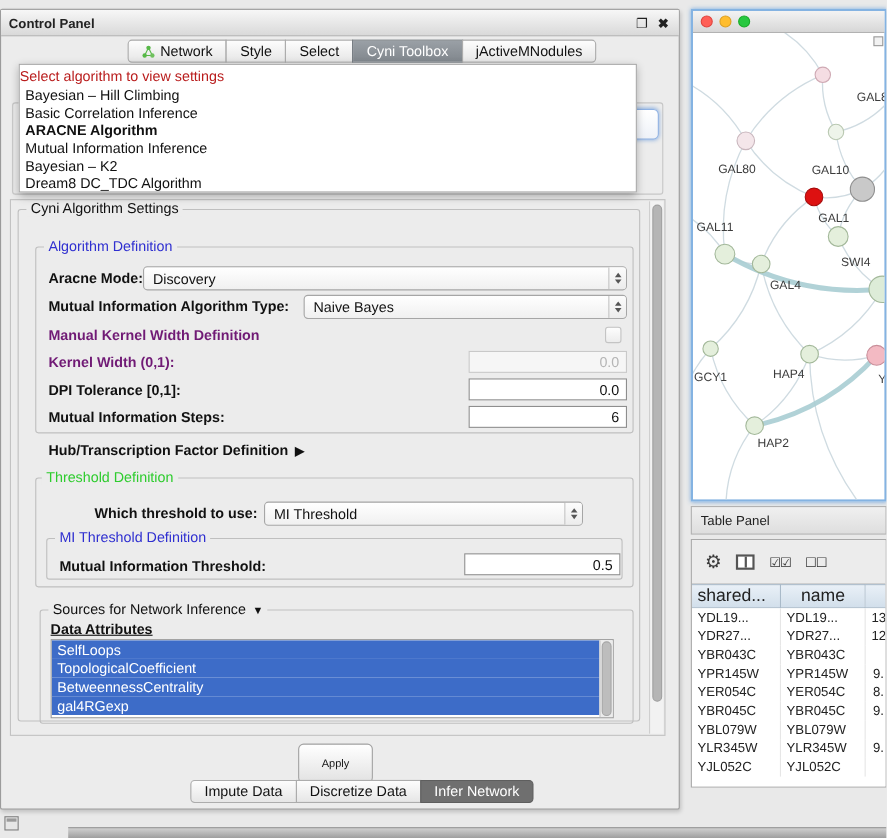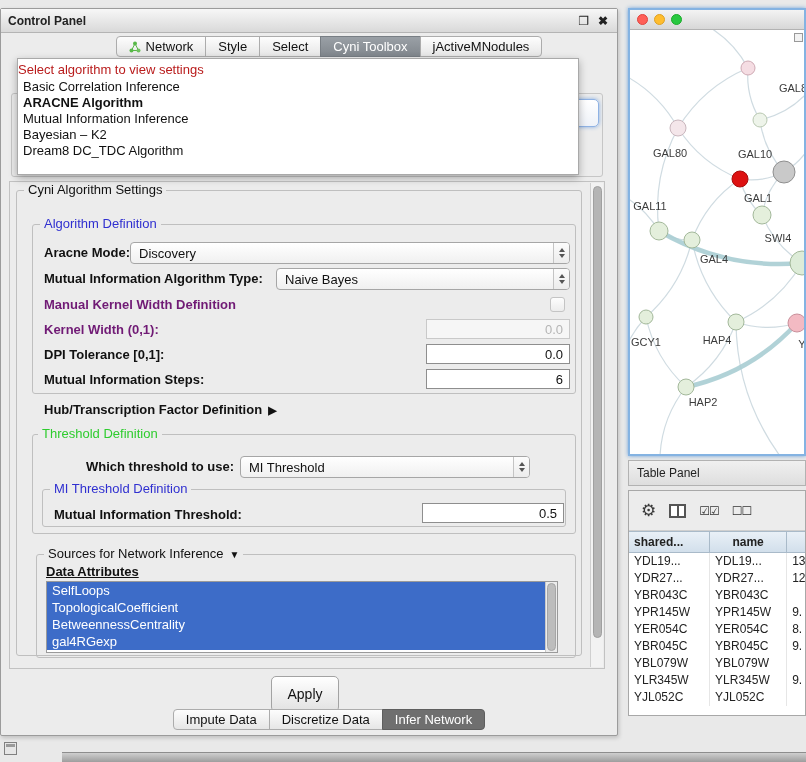--- a/index.html
+++ b/index.html
@@ -68,21 +68,21 @@
   .tfield.disabled{border-color:#c9c9c9;color:#b5b5b5;background:#f6f6f6;}
   .cb{position:absolute;width:15px;height:15px;border:1px solid #c4c4c4;border-radius:3px;background:linear-gradient(#fdfdfd,#ececec);}
 
   .listbox{position:absolute;background:#fff;border:1px solid #9a9a9a;display:flex;overflow:hidden;}
   .list-items{flex:1;}
   .attr-item{height:17px;line-height:17px;font-size:13px;padding-left:5px;background:#3d6cc8;color:#fff;white-space:nowrap;}
   .list-sb{width:12px;background:#ececec;border-left:1px solid #c9c9c9;position:relative;}
   .list-sb .thumb{position:absolute;left:1px;right:1px;top:1px;bottom:1px;background:#bdbdbd;border:1px solid #a6a6a6;border-radius:5px;}
 
   .btn{position:absolute;height:36px;border:1px solid #a3a3a3;border-radius:5px;
-       background:linear-gradient(#ffffff,#e2e2e2);font-size:14px;text-align:center;line-height:19px;color:#111;}
+       background:linear-gradient(#ffffff,#e2e2e2);font-size:10px;text-align:center;line-height:19px;color:#111;}
 
   
   .net-window{position:absolute;left:628px;top:8px;width:178px;height:448px;background:#fff;
               border:2px solid #84b3e2;box-shadow:0 0 4px rgba(92,150,216,.85);}
   .net-titlebar{position:absolute;left:0;top:0;right:0;height:20px;
                 background:linear-gradient(#f3f3f3,#d7d7d7);border-bottom:1px solid #b2b2b2;
                 display:flex;align-items:center;gap:6px;padding-left:7px;}
   .light{width:11px;height:11px;border-radius:50%;}
   .light.red{background:#ff5f57;border:1px solid #e0443e;}
   .light.yellow{background:#ffbd2e;border:1px solid #dea123;}
@@ -97,30 +97,30 @@
   .tp-title{position:absolute;left:628px;top:460px;width:178px;height:26px;background:linear-gradient(#f0f0f0,#dedede);
             border:1px solid #b2b2b2;font-size:12px;line-height:24px;padding-left:8px;color:#222;}
   .tp-window{position:absolute;left:628px;top:490px;width:178px;height:226px;background:#fff;border:1px solid #a8a8a8;overflow:hidden;}
   .tp-toolbar{position:absolute;left:0;top:0;right:0;height:40px;background:#ececec;border-bottom:1px solid #cfcfcf;
               display:flex;align-items:center;gap:13px;padding-left:12px;}
   .gear{font-size:17px;color:#3a3a3a;line-height:1;}
   .cols-icon{width:17px;height:14px;border:2px solid #555;background:#fff;position:relative;}
   .cols-icon::before{content:"";position:absolute;left:50%;top:0;bottom:0;width:2px;margin-left:-1px;background:#555;}
   .checks{font-size:12px;letter-spacing:-1px;color:#333;line-height:1;}
   .thead{position:absolute;left:0;top:40px;right:0;height:22px;display:flex;}
-  .th{height:22px;line-height:20px;font-size:12px;color:#222;padding-left:5px;
-      background:linear-gradient(#e9f0f7,#d2dfeb);border:1px solid #a9bac9;border-left:none;white-space:nowrap;overflow:hidden;font-weight:bold;}
+  .th{height:22px;line-height:20px;font-size:16px;color:#222;padding-left:5px;
+      background:linear-gradient(#e9f0f7,#d2dfeb);border:1px solid #a9bac9;border-left:none;white-space:nowrap;overflow:hidden;}
   .th.c{text-align:center;padding-left:0;}
   .tbody{position:absolute;left:0;top:62px;right:0;bottom:0;background:#fff;}
   .tr{display:flex;height:17px;}
   .td{font-size:12px;line-height:17px;padding-left:5px;color:#222;border-right:1px solid #e6e6e6;
       overflow:hidden;white-space:nowrap;}
   .td0,.th0{width:82px;}
   .td1,.th1{width:78px;}
-  .td2,.th2{width:18px;border-right:none;}
+  .td2,.th2{width:18px;border-right:none;text-align:center;}
 
   
   .corner-icon{position:absolute;left:4px;top:742px;width:13px;height:13px;border:1px solid #808080;background:#e6e6e6;}
   .corner-icon::before{content:"";position:absolute;left:1px;right:1px;top:1px;height:3px;background:#9a9a9a;}
   .bottom-strip{position:absolute;left:62px;top:752px;width:744px;height:10px;
                 background:linear-gradient(#cfcfcf,#9d9d9d);border-top:1px solid #8d8d8d;}
 </style>
 </head>
 <body>
 
@@ -158,20 +158,21 @@
           <span>jActiveMNodules</span>
         </div>
       </div>
 
     <div class="hidden-grp"></div>
     <div class="combo-frag"></div>
 
     <div class="popup">
       <div class="pop-placeholder">Select algorithm to view settings</div>
       <div id="popup-items">
+          <div class="pop-item">Bayesian – Hill Climbing</div>
           <div class="pop-item">Basic Correlation Inference</div>
           <div class="pop-item sel">ARACNE Algorithm</div>
           <div class="pop-item">Mutual Information Inference</div>
           <div class="pop-item">Bayesian – K2</div>
           <div class="pop-item">Dream8 DC_TDC Algorithm</div>
         </div>
     </div>
 
     <div class="scrollpane">
 

